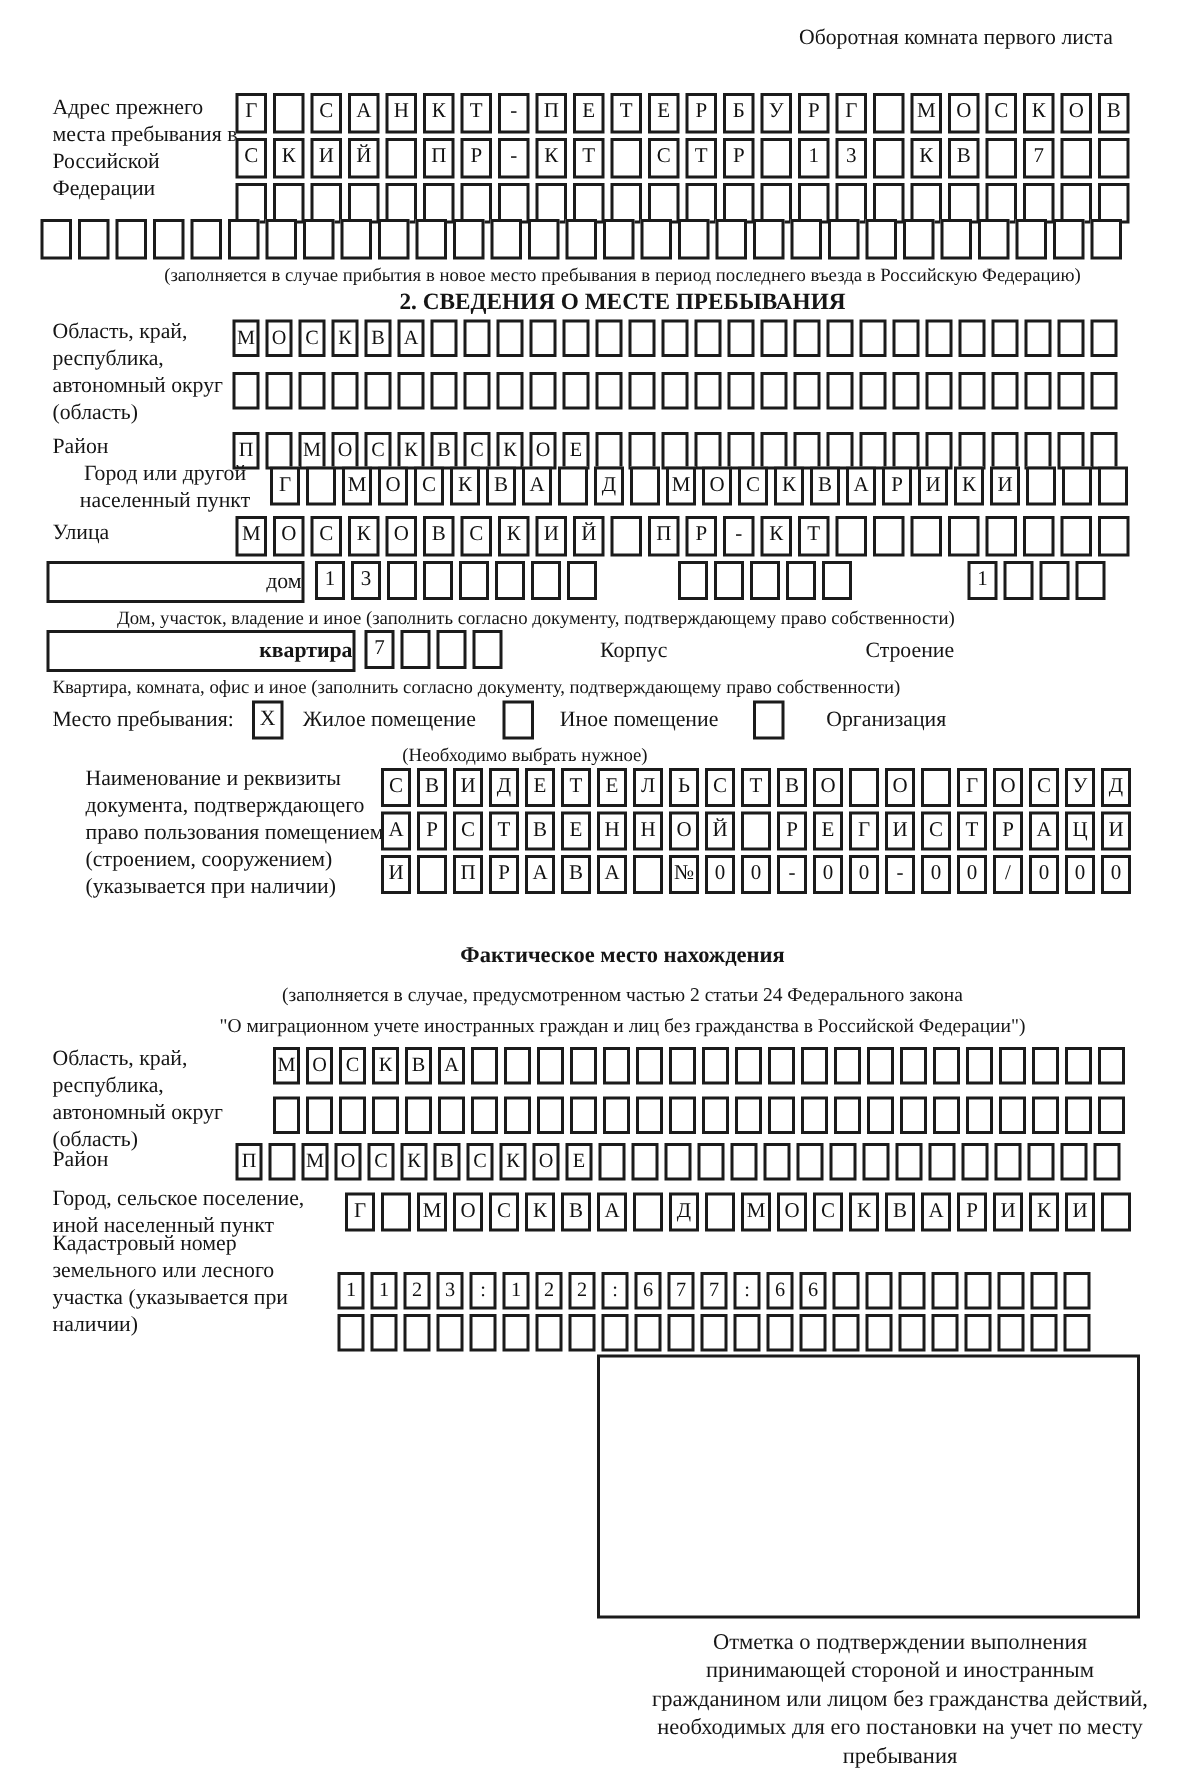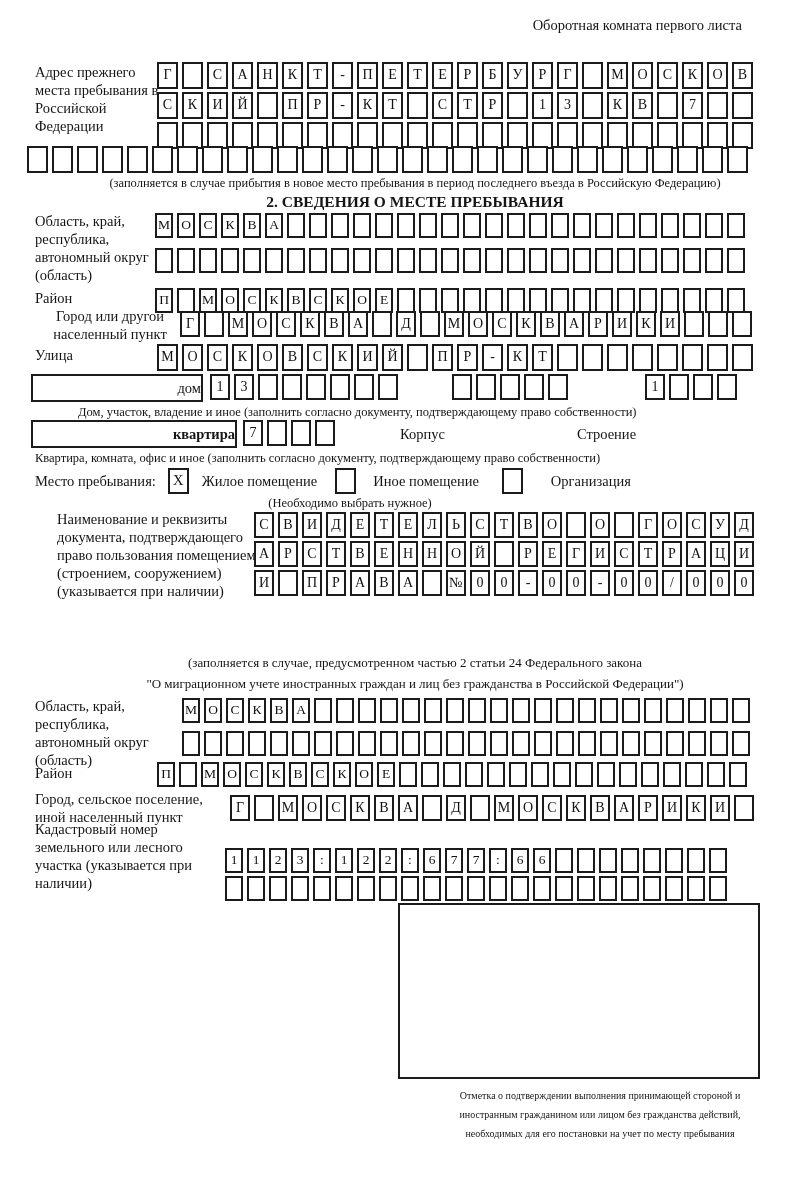--- a/index.html
+++ b/index.html
@@ -98,33 +98,34 @@
     <span class="checkbox" style="margin:0 24px 0 19px;"></span>
     <span class="inline-label">Организация</span>
   </div>
   <div class="abs caption center" style="left:30px; top:495px; width:600px;">(Необходимо выбрать нужное)</div>
 
   <div class="abs lbl" style="left:35px; top:510px; width:224px;margin-left:22px;">Наименование и реквизиты документа, подтверждающего право пользования помещением (строением, сооружением) (указывается при наличии)</div>
   <div class="abs cells cells-md" style="left:254px; top:512px;"><span class="cell">С</span><span class="cell">В</span><span class="cell">И</span><span class="cell">Д</span><span class="cell">Е</span><span class="cell">Т</span><span class="cell">Е</span><span class="cell">Л</span><span class="cell">Ь</span><span class="cell">С</span><span class="cell">Т</span><span class="cell">В</span><span class="cell">О</span><span class="cell"></span><span class="cell">О</span><span class="cell"></span><span class="cell">Г</span><span class="cell">О</span><span class="cell">С</span><span class="cell">У</span><span class="cell">Д</span></div>
   <div class="abs cells cells-md" style="left:254px; top:541px;"><span class="cell">А</span><span class="cell">Р</span><span class="cell">С</span><span class="cell">Т</span><span class="cell">В</span><span class="cell">Е</span><span class="cell">Н</span><span class="cell">Н</span><span class="cell">О</span><span class="cell">Й</span><span class="cell"></span><span class="cell">Р</span><span class="cell">Е</span><span class="cell">Г</span><span class="cell">И</span><span class="cell">С</span><span class="cell">Т</span><span class="cell">Р</span><span class="cell">А</span><span class="cell">Ц</span><span class="cell">И</span></div>
   <div class="abs cells cells-md" style="left:254px; top:570px;"><span class="cell">И</span><span class="cell"></span><span class="cell">П</span><span class="cell">Р</span><span class="cell">А</span><span class="cell">В</span><span class="cell">А</span><span class="cell"></span><span class="cell">№</span><span class="cell">0</span><span class="cell">0</span><span class="cell">-</span><span class="cell">0</span><span class="cell">0</span><span class="cell">-</span><span class="cell">0</span><span class="cell">0</span><span class="cell">/</span><span class="cell">0</span><span class="cell">0</span><span class="cell">0</span></div>
 
+  <div class="abs bold center" style="left:0; top:629px; width:790px; font-size:15px;">Фактическое место нахождения</div>
   <div class="abs center" style="left:0; top:655px; width:790px; font-size:13px;">(заполняется в случае, предусмотренном частью 2 статьи 24 Федерального закона</div>
   <div class="abs center" style="left:0; top:676px; width:790px; font-size:13px;">"О миграционном учете иностранных граждан и лиц без гражданства в Российской Федерации")</div>
 
   <div class="abs lbl" style="left:35px; top:697px; width:150px;">Область, край, республика, автономный округ (область)</div>
   <div class="abs cells cells-sm" style="left:182px; top:698px;"><span class="cell">М</span><span class="cell">О</span><span class="cell">С</span><span class="cell">К</span><span class="cell">В</span><span class="cell">А</span><span class="cell"></span><span class="cell"></span><span class="cell"></span><span class="cell"></span><span class="cell"></span><span class="cell"></span><span class="cell"></span><span class="cell"></span><span class="cell"></span><span class="cell"></span><span class="cell"></span><span class="cell"></span><span class="cell"></span><span class="cell"></span><span class="cell"></span><span class="cell"></span><span class="cell"></span><span class="cell"></span><span class="cell"></span><span class="cell"></span></div>
   <div class="abs cells cells-sm" style="left:182px; top:731px;"><span class="cell"></span><span class="cell"></span><span class="cell"></span><span class="cell"></span><span class="cell"></span><span class="cell"></span><span class="cell"></span><span class="cell"></span><span class="cell"></span><span class="cell"></span><span class="cell"></span><span class="cell"></span><span class="cell"></span><span class="cell"></span><span class="cell"></span><span class="cell"></span><span class="cell"></span><span class="cell"></span><span class="cell"></span><span class="cell"></span><span class="cell"></span><span class="cell"></span><span class="cell"></span><span class="cell"></span><span class="cell"></span><span class="cell"></span></div>
 
   <div class="abs lbl" style="left:35px; top:764px;">Район</div>
   <div class="abs cells cells-sm" style="left:157px; top:762px;"><span class="cell">П</span><span class="cell"></span><span class="cell">М</span><span class="cell">О</span><span class="cell">С</span><span class="cell">К</span><span class="cell">В</span><span class="cell">С</span><span class="cell">К</span><span class="cell">О</span><span class="cell">Е</span><span class="cell"></span><span class="cell"></span><span class="cell"></span><span class="cell"></span><span class="cell"></span><span class="cell"></span><span class="cell"></span><span class="cell"></span><span class="cell"></span><span class="cell"></span><span class="cell"></span><span class="cell"></span><span class="cell"></span><span class="cell"></span><span class="cell"></span><span class="cell"></span></div>
 
   <div class="abs lbl" style="left:35px; top:790px; width:200px;">Город, сельское поселение, иной населенный пункт</div>
   <div class="abs cells cells-md" style="left:230px; top:795px;"><span class="cell">Г</span><span class="cell"></span><span class="cell">М</span><span class="cell">О</span><span class="cell">С</span><span class="cell">К</span><span class="cell">В</span><span class="cell">А</span><span class="cell"></span><span class="cell">Д</span><span class="cell"></span><span class="cell">М</span><span class="cell">О</span><span class="cell">С</span><span class="cell">К</span><span class="cell">В</span><span class="cell">А</span><span class="cell">Р</span><span class="cell">И</span><span class="cell">К</span><span class="cell">И</span><span class="cell"></span></div>
 
   <div class="abs lbl" style="left:35px; top:820px; width:195px;">Кадастровый номер земельного или лесного участка (указывается при наличии)</div>
   <div class="abs cells cells-sm" style="left:225px; top:848px;"><span class="cell">1</span><span class="cell">1</span><span class="cell">2</span><span class="cell">3</span><span class="cell">:</span><span class="cell">1</span><span class="cell">2</span><span class="cell">2</span><span class="cell">:</span><span class="cell">6</span><span class="cell">7</span><span class="cell">7</span><span class="cell">:</span><span class="cell">6</span><span class="cell">6</span><span class="cell"></span><span class="cell"></span><span class="cell"></span><span class="cell"></span><span class="cell"></span><span class="cell"></span><span class="cell"></span><span class="cell"></span></div>
   <div class="abs cells cells-sm" style="left:225px; top:876px;"><span class="cell"></span><span class="cell"></span><span class="cell"></span><span class="cell"></span><span class="cell"></span><span class="cell"></span><span class="cell"></span><span class="cell"></span><span class="cell"></span><span class="cell"></span><span class="cell"></span><span class="cell"></span><span class="cell"></span><span class="cell"></span><span class="cell"></span><span class="cell"></span><span class="cell"></span><span class="cell"></span><span class="cell"></span><span class="cell"></span><span class="cell"></span><span class="cell"></span><span class="cell"></span></div>
 
   <div class="abs confirm-box" style="left:398px; top:903px; width:362px; height:176px;"></div>
-  <div class="abs center" style="left:390px; top:1086px; width:380px; font-size:10px; line-height:19px;">Отметка о подтверждении выполнения принимающей стороной и иностранным гражданином или лицом без гражданства действий, необходимых для его постановки на учет по месту пребывания</div>
+  <div class="abs center" style="left:390px; top:1086px; width:380px; font-size:15px; line-height:19px;">Отметка о подтверждении выполнения принимающей стороной и иностранным гражданином или лицом без гражданства действий, необходимых для его постановки на учет по месту пребывания</div>
 
 </div>
 
 </body></html>

